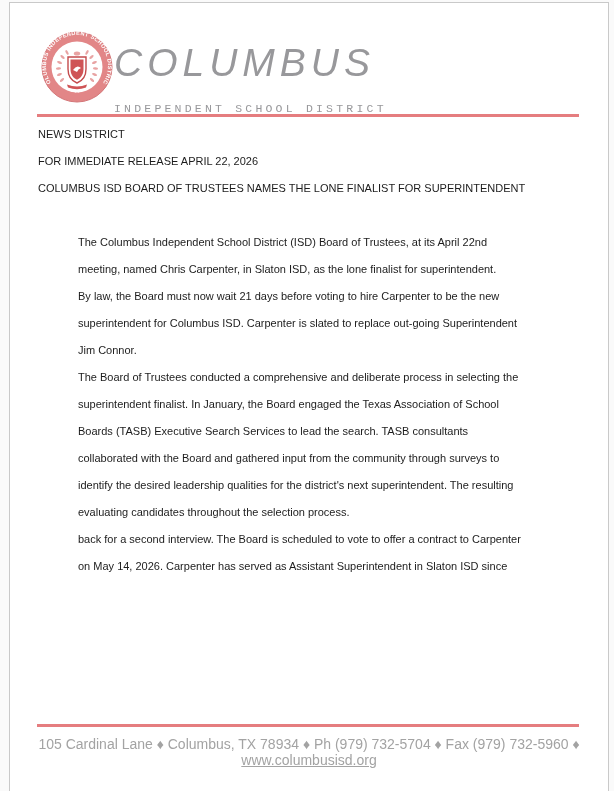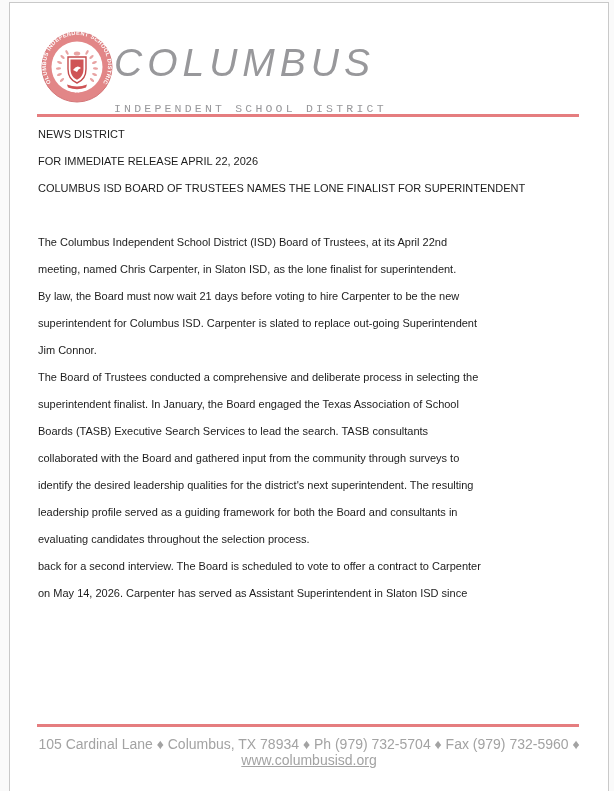--- a/index.html
+++ b/index.html
@@ -16,21 +16,21 @@
   .tagline  { margin-top:20px; font-size:11.5px; font-weight:400; color:#98989b;
               letter-spacing:3.2px;font-family:Liberation Mono, monospace; }
   .rule { position:absolute; left:27px; width:542px; height:3px; background:#e57d7f; }
   .rule-top { top:111px; }
   .rule-bottom { top:721px; }
 
   
   .doc-text { position:absolute; left:28px; top:118px; width:548px;
               font-size:11px; color:#1c1c1c; }
   .doc-text .line { height:27px; line-height:27px; white-space:nowrap; }
-  .paragraphs { margin-top:27px; }
+  .paragraphs { margin-top:27px;margin-left:40px; }
 
   
   .footer-text { position:absolute; left:0; top:733px; width:100%; text-align:center;
                  font-family:Liberation Sans, sans-serif; font-size:14px; color:#a3a3a3; }
   .footer-text a { color:#a3a3a3; text-decoration:underline; }
 </style>
 </head>
 <body>
 
 <div class="page">
@@ -91,21 +91,20 @@
           <div class="line">By law, the Board must now wait 21 days before voting to hire Carpenter to be the new</div>
           <div class="line">superintendent for Columbus ISD. Carpenter is slated to replace out-going Superintendent</div>
           <div class="line">Jim Connor.</div>
         </div>
         <div class="paragraph">
           <div class="line">The Board of Trustees conducted a comprehensive and deliberate process in selecting the</div>
           <div class="line">superintendent finalist. In January, the Board engaged the Texas Association of School</div>
           <div class="line">Boards (TASB) Executive Search Services to lead the search. TASB consultants</div>
           <div class="line">collaborated with the Board and gathered input from the community through surveys to</div>
           <div class="line">identify the desired leadership qualities for the district's next superintendent. The resulting</div>
-          <div class="line">leadership profile served as a guiding framework for both the Board and consultants in</div>
           <div class="line">evaluating candidates throughout the selection process.</div>
         </div>
         <div class="paragraph">
           <div class="line">back for a second interview. The Board is scheduled to vote to offer a contract to Carpenter</div>
           <div class="line">on May 14, 2026. Carpenter has served as Assistant Superintendent in Slaton ISD since</div>
         </div>
       </div>
   </div>
 
   <div class="rule rule-bottom"></div>

